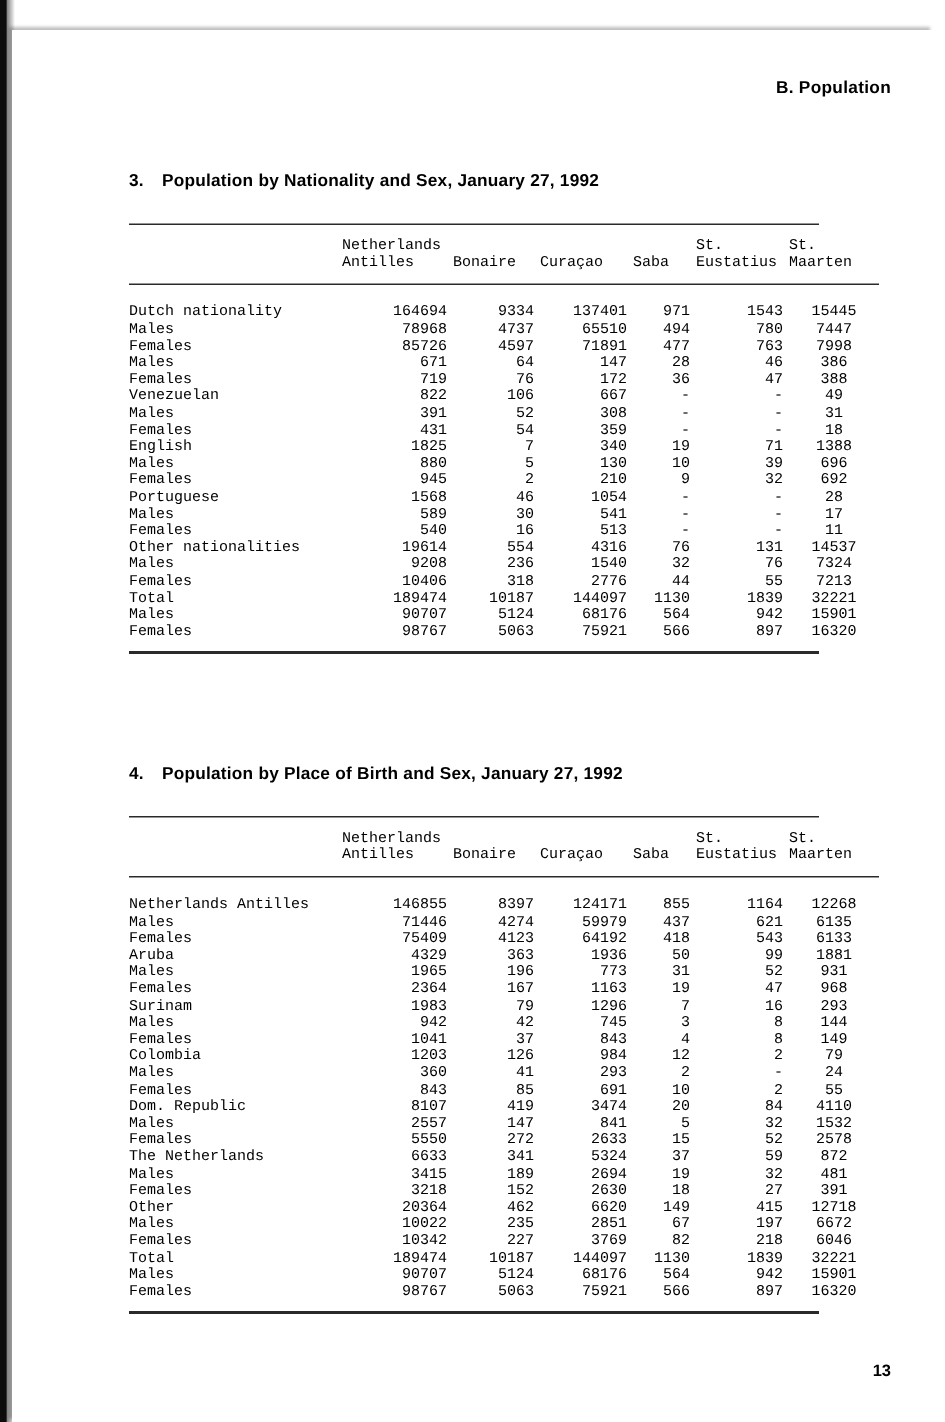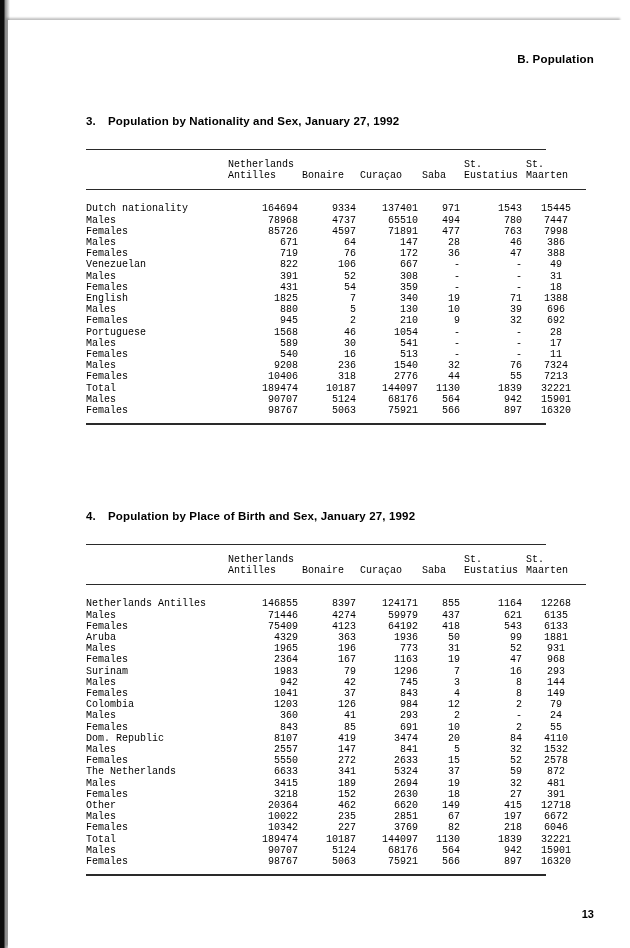--- a/index.html
+++ b/index.html
@@ -292,20 +292,29 @@
               <tr>
                 <td class="label ind3">Females</td>
                 <td class="num">540</td>
                 <td class="num">16</td>
                 <td class="num">513</td>
                 <td class="num">-</td>
                 <td class="num">-</td>
                 <td class="num-maa">11</td>
               </tr>
               <tr>
+                <td class="label ind1">Other nationalities</td>
+                <td class="num">19614</td>
+                <td class="num">554</td>
+                <td class="num">4316</td>
+                <td class="num">76</td>
+                <td class="num">131</td>
+                <td class="num-maa">14537</td>
+              </tr>
+              <tr>
                 <td class="label ind2">Males</td>
                 <td class="num">9208</td>
                 <td class="num">236</td>
                 <td class="num">1540</td>
                 <td class="num">32</td>
                 <td class="num">76</td>
                 <td class="num-maa">7324</td>
               </tr>
               <tr>
                 <td class="label ind3">Females</td>

